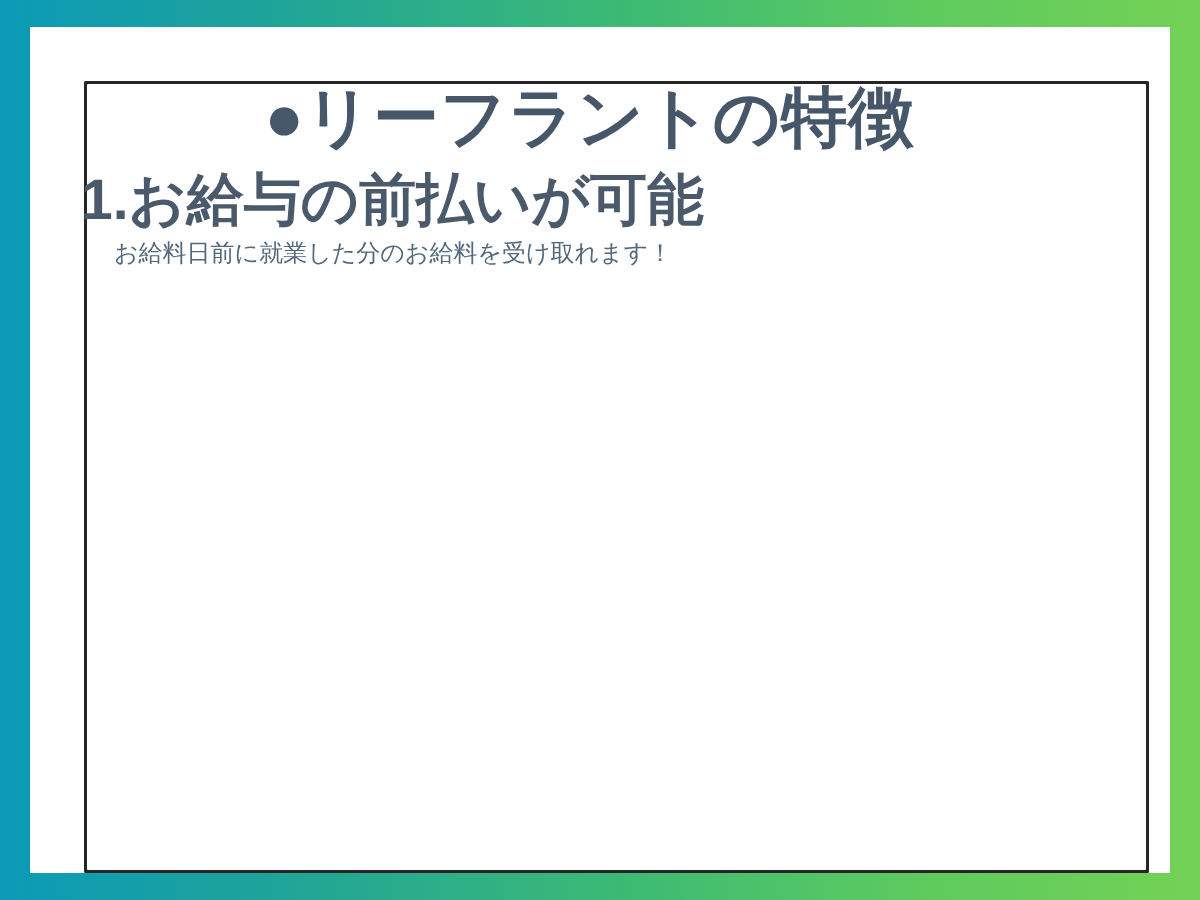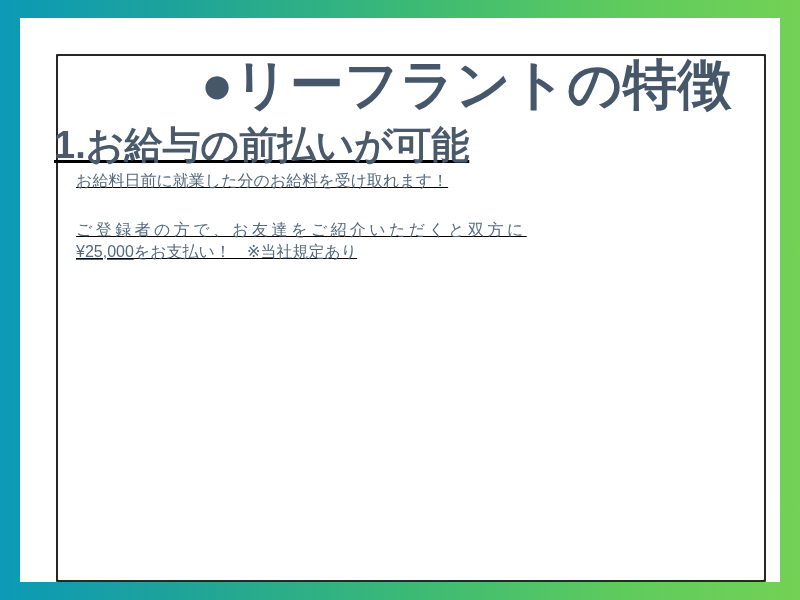--- a/index.html
+++ b/index.html
@@ -63,33 +63,32 @@
     position: absolute;
     left: 36px;
     top: 36px;
     width: 710px;
     height: 528px;
     box-sizing: border-box;
     padding: 10px 14px 0 18px;
   }
 
   .title {
-    text-align: right;
-    font-size: 54px;
+    text-align: center;
+    font-size: 44px;
     font-weight: bold;
     color: #465769;
     letter-spacing: 0.5px;
     line-height: 1.12;
     margin: 8px 0 8px 0;
     white-space: nowrap;
   }
 
   .item {
     margin: 0 0 6px 0;
-    text-decoration: underline;
   }
   .item-heading {
     font-size: 38px;
     font-weight: bold;
     color: #4a5a6b;
     line-height: 1.22;
     letter-spacing: 0px;
     margin: 0 0 1px 0;
     white-space: nowrap;
   }
@@ -132,23 +131,19 @@
     <div class="item">
       <div class="item-heading">1.お給与の前払いが可能</div>
       <div class="item-body">
         <span class="line">お給料日前に就業した分のお給料を受け取れます！</span>
       </div>
     </div>
 
     <div class="gap-lg"></div>
 
     <div class="item">
-      <div class="item-body">
-        <span class="line wide">ご登録者の方で、お友達をご紹介いただくと双方に</span>
-        <span class="line"><span class="amount">¥25,000</span><span>をお支払い！　※当社規定あり</span></span>
-      </div>
     </div>
 
     <div class="gap-md"></div>
 
 
   </div>
 </div>
 
 </body></html>

